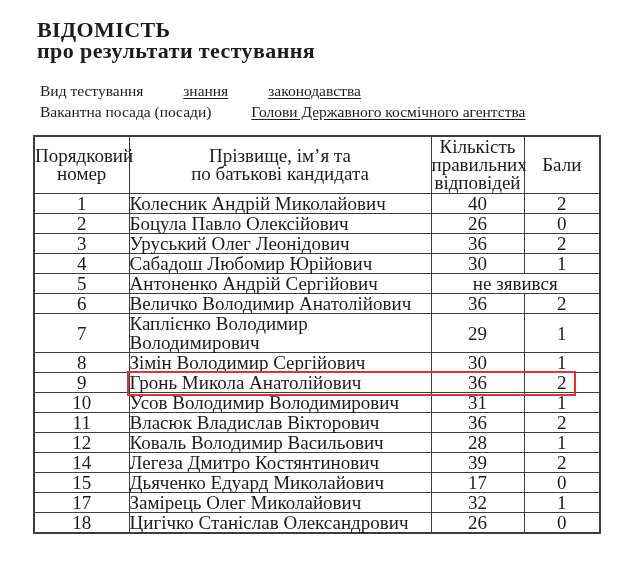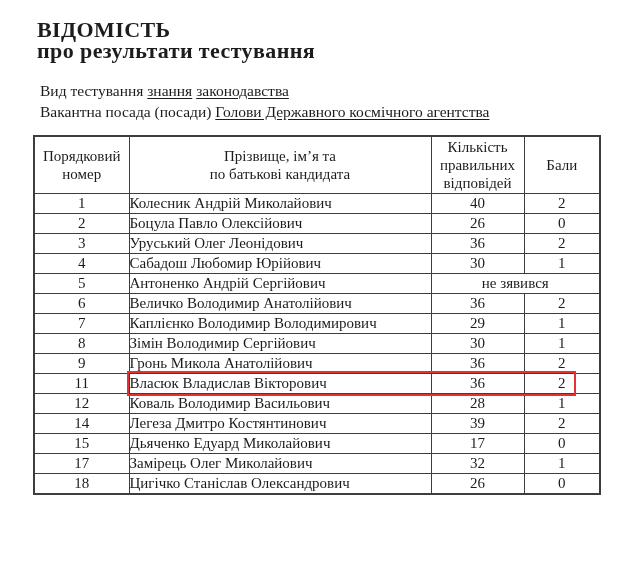--- a/index.html
+++ b/index.html
@@ -27,29 +27,30 @@
     position: absolute;
     top: 80px;
     left: 40px;
     font-size: 15.5px;
     line-height: 21px;
     white-space: nowrap;
   }
   .meta-line u {
     text-decoration: underline;
     text-underline-offset: 2px;
+    margin-left: 36px;
   }
   table.results {
     position: absolute;
     top: 135px;
     left: 33px;
     width: 566px;
     border-collapse: collapse;
     table-layout: fixed;
-    font-size: 15px;
+    font-size: 19px;
     padding-left: 17px;
   }
   table.results th, table.results td {
     border: 1px solid #3d3d3f;
     padding: 0;
     vertical-align: middle;
   }
   table.results { border: 2px solid #3d3d3f; }
   table.results th {
     font-weight: normal;
@@ -158,20 +159,26 @@
           <td class="c-ans">30</td>
           <td class="c-score">1</td>
         </tr>
         <tr>
           <td class="c-num">9</td>
           <td class="c-name">Гронь Микола Анатолійович</td>
           <td class="c-ans">36</td>
           <td class="c-score">2</td>
         </tr>
         <tr>
+          <td class="c-num">10</td>
+          <td class="c-name">Усов Володимир Володимирович</td>
+          <td class="c-ans">31</td>
+          <td class="c-score">1</td>
+        </tr>
+        <tr>
           <td class="c-num">11</td>
           <td class="c-name">Власюк Владислав Вікторович</td>
           <td class="c-ans">36</td>
           <td class="c-score">2</td>
         </tr>
         <tr>
           <td class="c-num">12</td>
           <td class="c-name">Коваль Володимир Васильович</td>
           <td class="c-ans">28</td>
           <td class="c-score">1</td>

